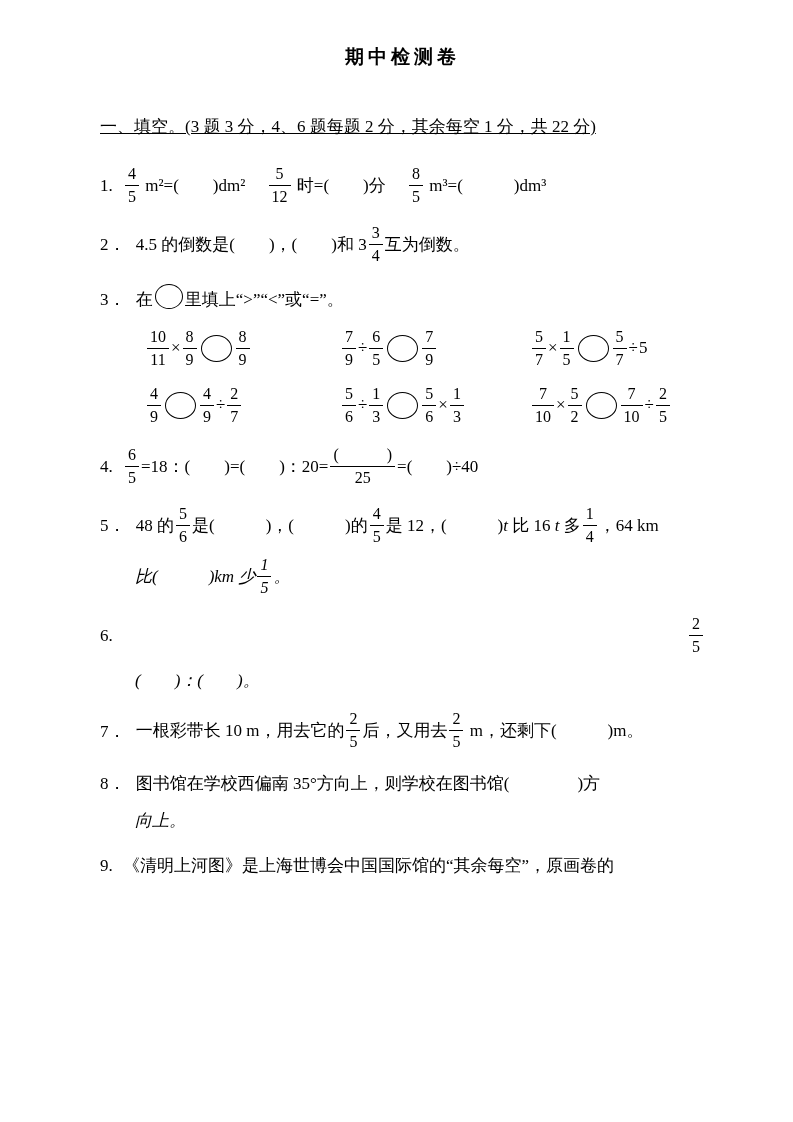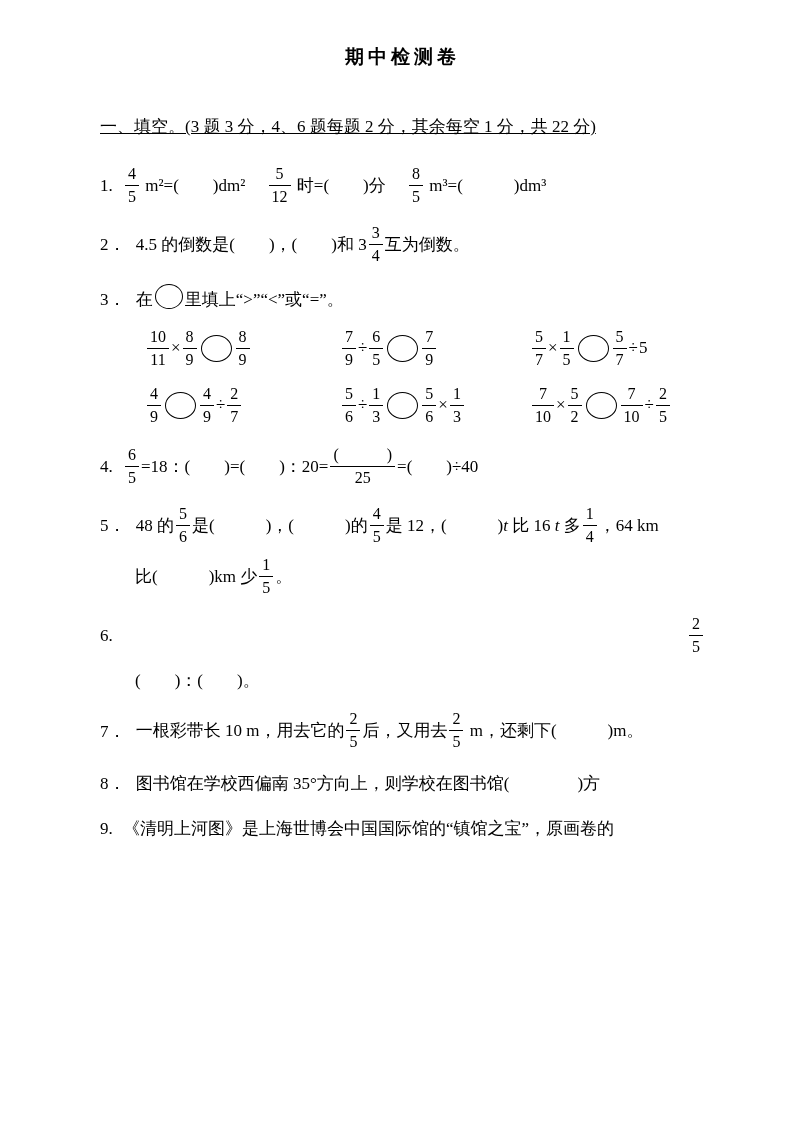--- a/index.html
+++ b/index.html
@@ -13,21 +13,21 @@
   .page { padding:44px 88px 0 100px; }
 
   .title {
     text-align:center; font-weight:bold; font-size:19px;
     letter-spacing:4px; margin-bottom:44px;
   }
   .section-heading { margin-bottom:26px; line-height:1.5;text-decoration:underline; }
 
   .q { margin-bottom:16px; line-height:1.7; }
   .q .label { margin-right:6px; }
-  .cont { padding-left:35px; }
+  .cont { padding-left:35px;font-style:italic; }
   .mt8 { margin-top:8px; }
 
   
   .frac {
     display:inline-block; vertical-align:middle; text-align:center;
     line-height:1; font-size:16px; margin:0 2px 4px 2px;
   }
   .frac .fn { display:block; padding:0 3px 3px; }
   .frac .fd { display:block; border-top:1.3px solid #000; padding:3px 3px 0; }
 
@@ -132,22 +132,25 @@
   <div class="q">
     <span class="label">7．</span>
     <span>一根彩带长 10 m，用去它的</span><span class="frac"><span class="fn">2</span><span class="fd">5</span></span><span>后，又用去</span><span class="frac"><span class="fn">2</span><span class="fd">5</span></span><span> m，还剩下(　　　)m。</span>
   </div>
 
   <div class="q">
     <div>
       <span class="label">8．</span>
       <span>图书馆在学校西偏南 35°方向上，则学校在图书馆(　　　　)方</span>
     </div>
+    <div class="cont mt8">
+      <span>向上。</span>
+    </div>
   </div>
 
   <div class="q">
     <div>
       <span class="label">9.</span>
-      <span>《清明上河图》是上海世博会中国国际馆的“镇馆之宝”，原画卷的</span>
+      <span>《清明上河图》是上海世博会中国国际馆的“其余每空”，原画卷的</span>
     </div>
   </div>
 
 </div>
 
 </body></html>

